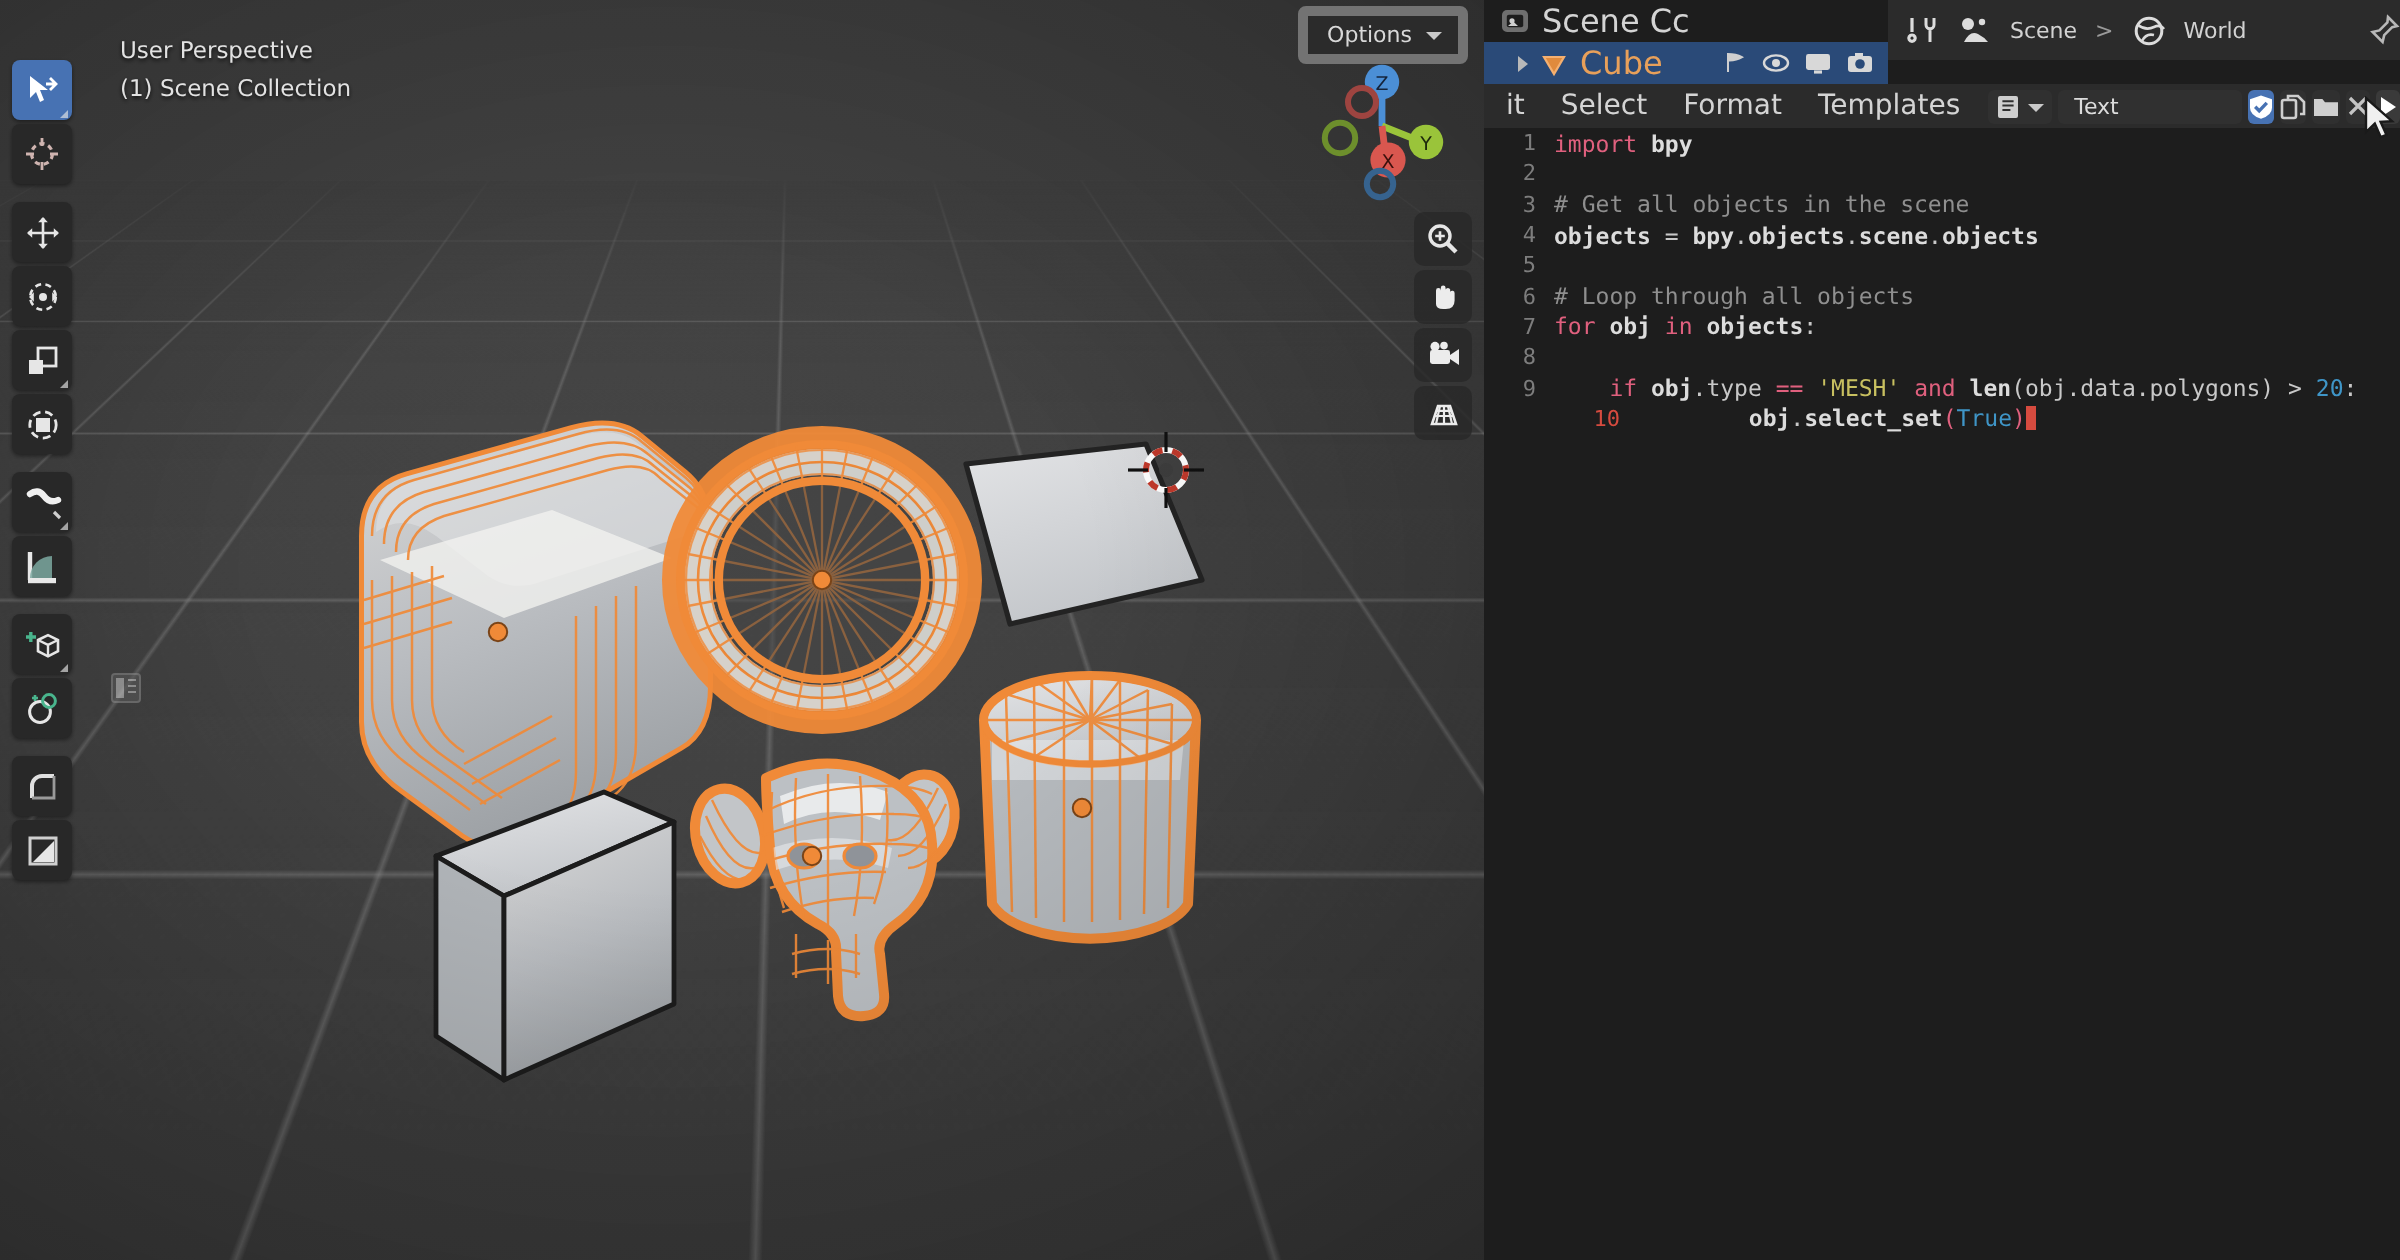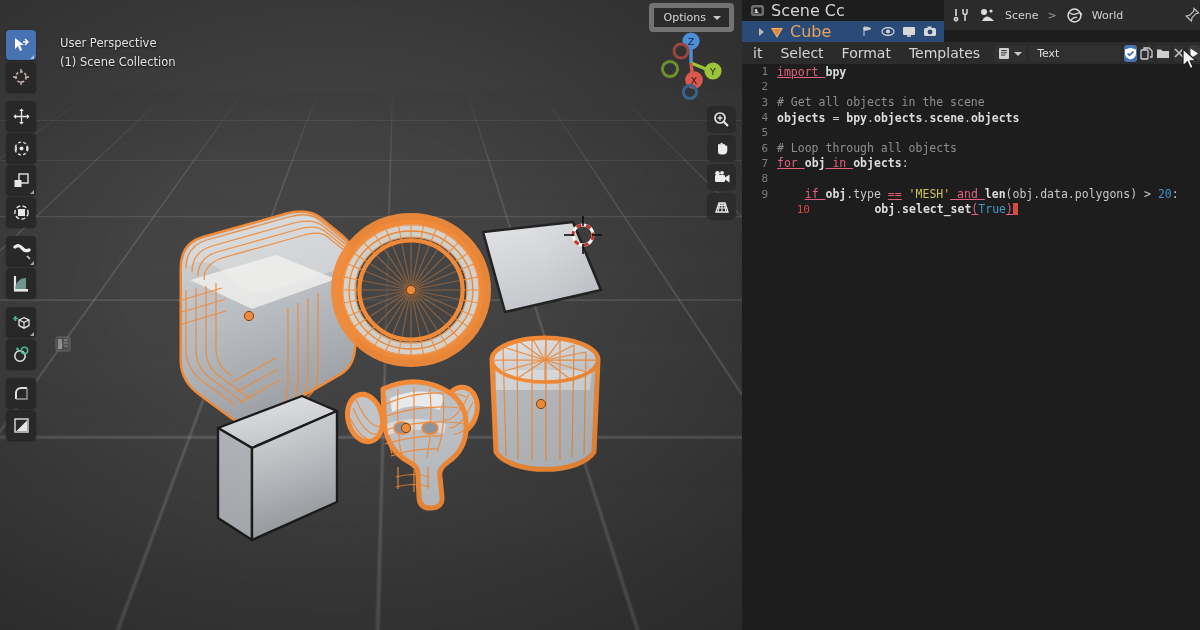--- a/index.html
+++ b/index.html
@@ -23,21 +23,21 @@
         background-image:
           linear-gradient(to right, rgba(168,168,168,.30) 1px, transparent 1px),
           linear-gradient(to bottom, rgba(168,168,168,.30) 1px, transparent 1px);
         background-size:74px 74px;background-position:-8px 0px;}
   .grid::after{content:"";position:absolute;inset:0;
         background:linear-gradient(to bottom, rgba(62,62,62,.92) 0%, rgba(62,62,62,.12) 22%, rgba(62,62,62,0) 55%);}
   .vp-vig{position:absolute;inset:0;pointer-events:none;
      background:radial-gradient(ellipse 95% 85% at 45% 45%, rgba(0,0,0,0) 30%, rgba(0,0,0,.30) 100%);}
 
   
-  .vp-text{position:absolute;left:60px;top:34px;line-height:19px;
+  .vp-text{position:absolute;left:60px;top:16px;line-height:19px;
            color:#e2e2e2;font-size:11.5px;text-shadow:0 1px 2px rgba(0,0,0,.85);}
   .vp-text div{white-space:nowrap;}
 
   
   .options-pill{position:absolute;right:8px;top:3px;height:19px;padding:0 8px 0 10px;
         display:flex;align-items:center;gap:7px;background:#2b2b2b;border:5px solid #737373;
         border-radius:4px;color:#d8d8d8;font-size:11px;}
   .caret{width:0;height:0;border-left:4px solid transparent;border-right:4px solid transparent;
          border-top:4px solid #c9c9c9;margin-top:1px;}
 
@@ -94,21 +94,21 @@
   .te-btn.on{background:#4772b3;}
   .te-btn.run{background:#3a3a3a;}
 
   #code{position:absolute;left:0;top:22px;right:0;bottom:0;background:#1d1d1d;
         font-family:"DejaVu Sans Mono","Liberation Mono",monospace;font-size:11.5px;}
   .cline{display:flex;height:15.3px;align-items:center;}
   .lnum{width:26px;text-align:right;padding-right:9px;color:#7d7d7d;font-size:11px;
         flex:0 0 auto;}
   .cline.cur .lnum{color:#d64b3f;margin-left:42px;}
   .ctext{white-space:pre;color:#c8c8c8;}
-  .k{color:#e0607e;text-decoration:underline;}
+  .k{color:#e0607e;}
   .cm{color:#8f8f8f;}         
   .st{color:#c8c060;}         
   .num{color:#3f95c7;}        
   .id{color:#dcdcdc;font-weight:bold;}
   .op{color:#c8c8c8;}
   .cursorbar{display:inline-block;width:5px;height:12px;background:#d64b3f;
              vertical-align:-2px;}
 
   
   #mousecursor{position:absolute;left:1182px;top:48px;z-index:30;}

